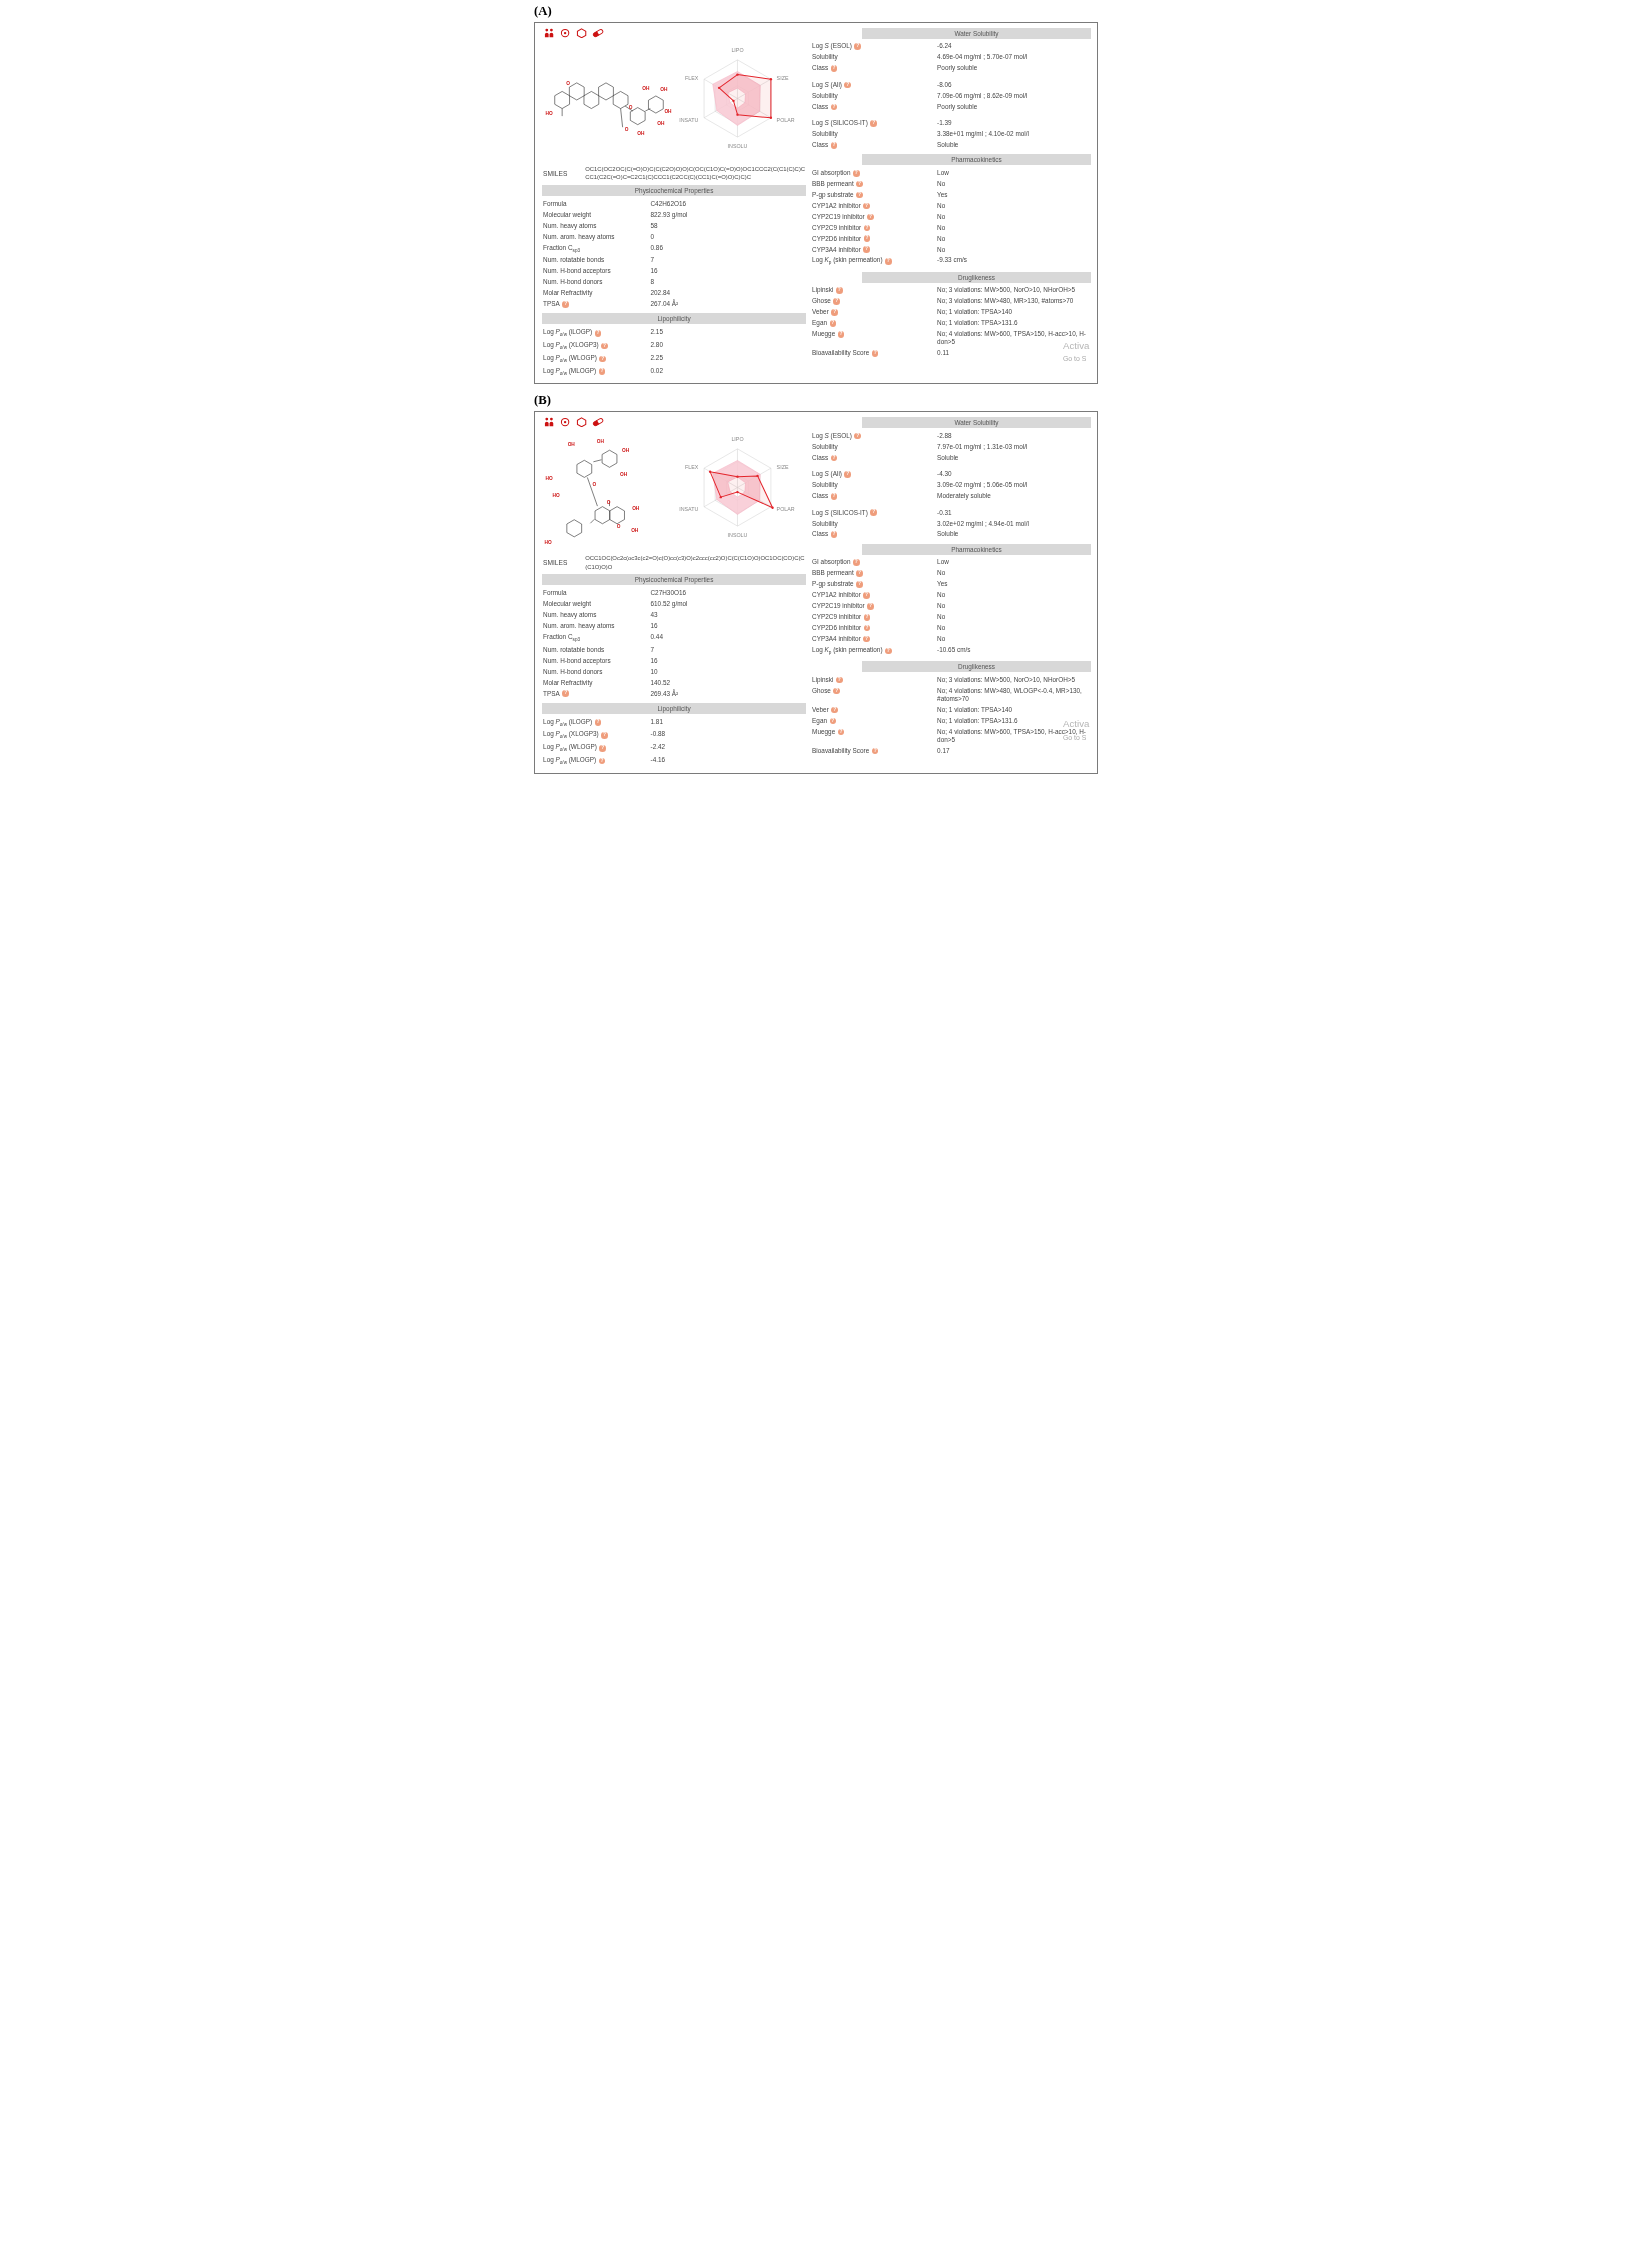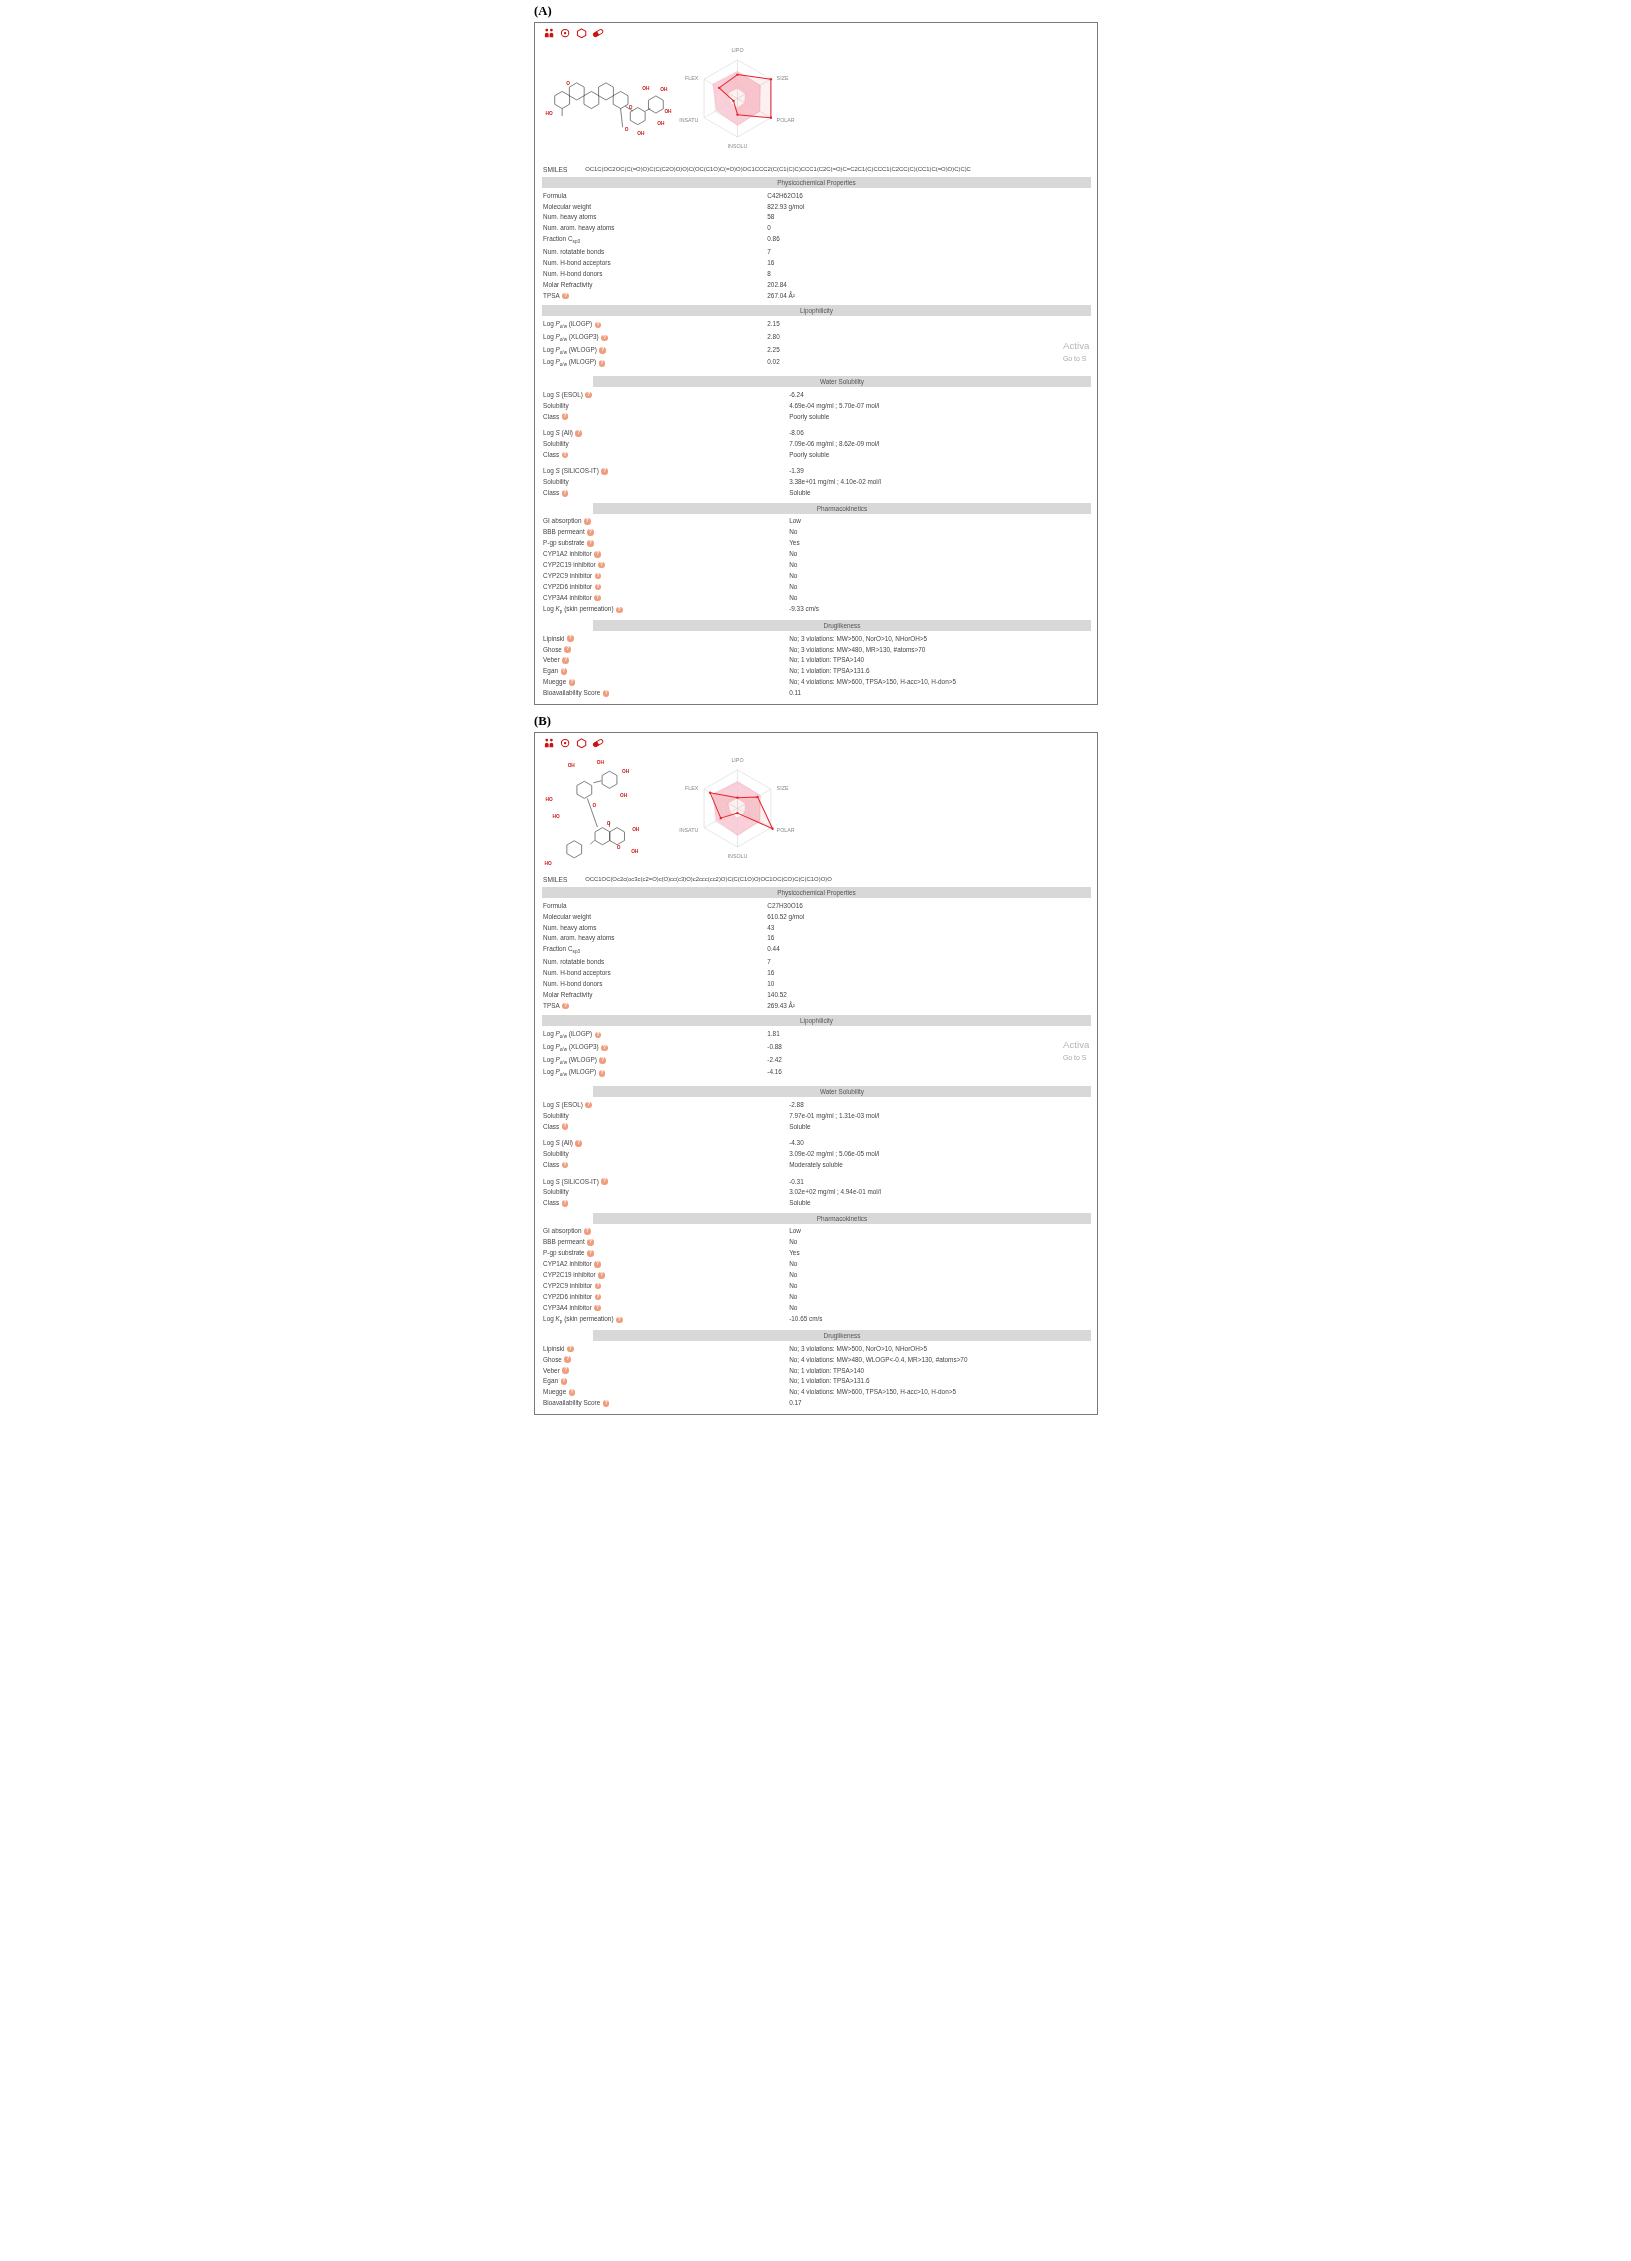--- a/index.html
+++ b/index.html
@@ -1,19 +1,19 @@
 <!DOCTYPE html>
 <html style="font-size:8.1px"><head>
 <meta charset="utf-8">
 <style>
   html,body{margin:0;padding:0;background:#fff;color:#444;font-family:"Liberation Sans",sans-serif;}
   .page{width:564px;margin:0 auto;padding:3.1px 1px 8.1px 2px;}
   .panel-label{font-family:"Liberation Serif",serif;font-weight:700;font-size:12.7px;color:#000;margin:1px 0 2.5px 0;}
   .panel-label.second{margin-top:9.2px;}
-  .panel{border:1px solid #7a7a7a;background:#fff;position:relative;overflow:hidden;display:flex;gap:5px;padding:4.1px 6.1px 5.1px 7.1px;box-sizing:border-box;flex-direction:column;}
+  .panel{border:1px solid #7a7a7a;background:#fff;position:relative;overflow:hidden;display:flex;gap:5px;padding:4.1px 6.1px 5.1px 7.1px;box-sizing:border-box;}
   .col-left{flex:0 0 264px;min-width:0;}
   .col-right{flex:1;min-width:0;padding-top:1px;}
   .icon-row{display:flex;gap:5.1px;align-items:center;height:12.2px;margin:0 0 1px 1px;}
   .tool{display:inline-flex;cursor:pointer;}
   .figure-row{display:flex;align-items:flex-start;gap:1px;margin-top:1px;}
   .mol-svg{width:131px;height:122px;flex:0 0 auto;}
   .radar-svg{width:128px;height:120px;flex:0 0 auto;}
   .smiles-row{display:flex;gap:4.1px;margin:3.1px 0 1px 1px;}
   .smiles-label{flex:0 0 38px;font-size:6.6px;align-self:center;}
   .smiles-text{flex:1;font-size:5.9px;line-height:1.4;word-break:break-all;}

